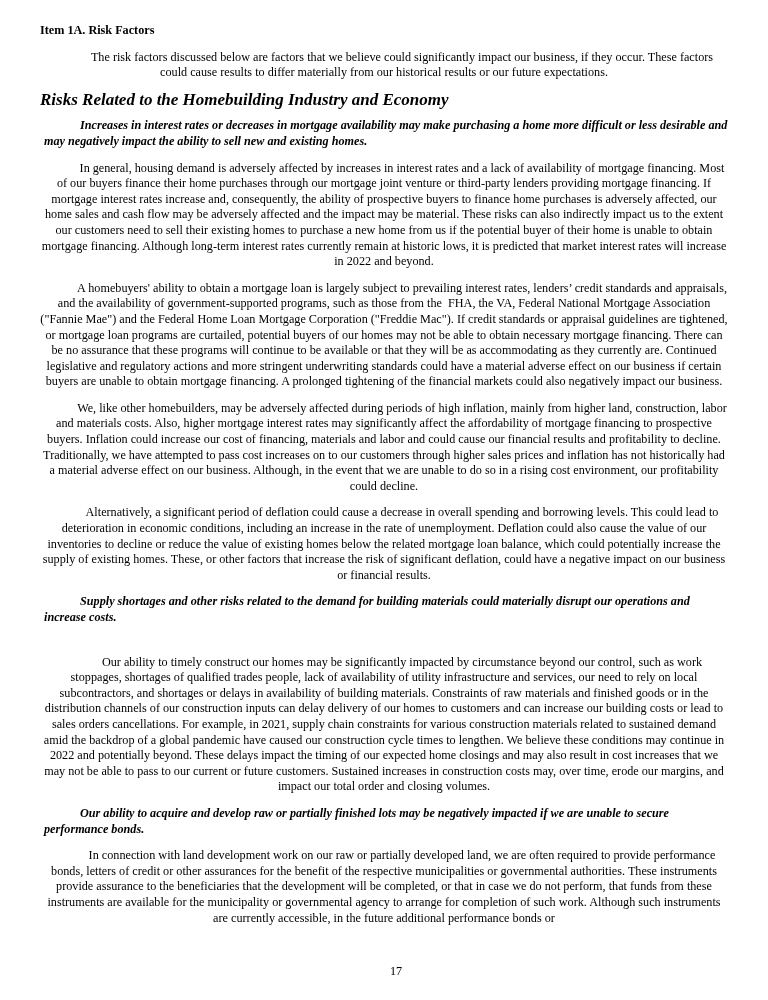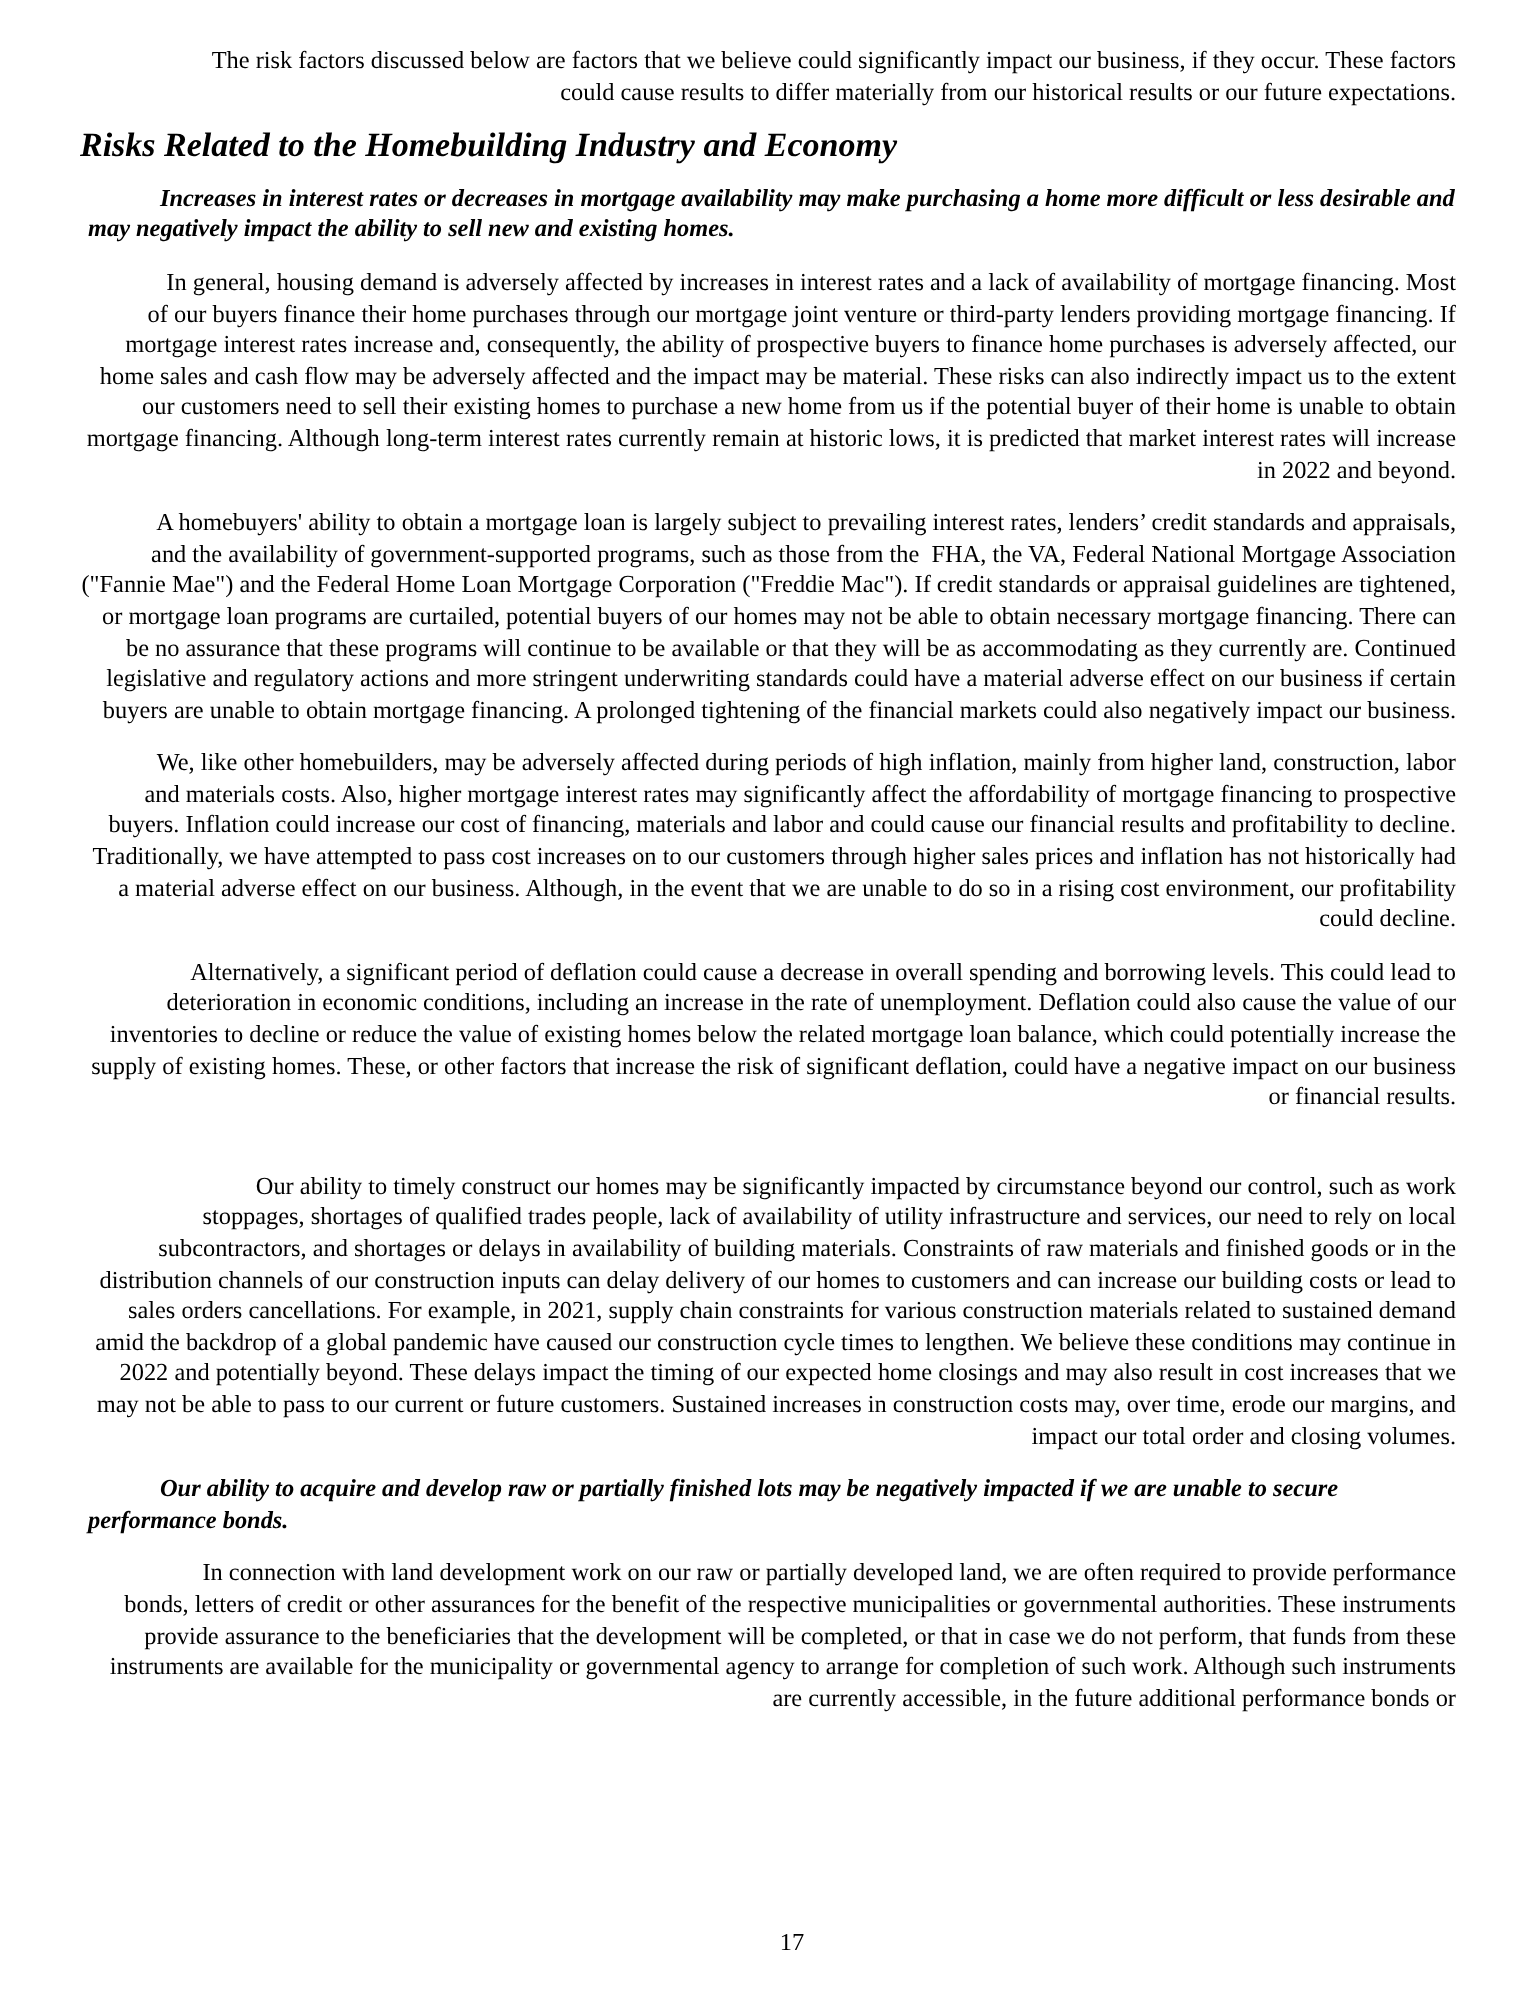--- a/index.html
+++ b/index.html
@@ -37,56 +37,58 @@
     font-size: 12.2px;
     font-weight: bold;
     font-style: italic;
     margin: 0 0 11px 4px;
     text-indent: 36px;
     white-space: pre-wrap;
   }
   .para {
     margin: 0 0 11px 0;
     text-indent: 36px;
-    text-align: right;
+    text-align: center;
     white-space: pre-wrap;
   }
   .gap-top {
     margin-top: 29px;
   }
   .page-number {
     position: absolute;
     left: 0;
     right: 0;
     bottom: 20px;
     text-align: center;
     padding-left: 24px;
   }
 </style>
 </head>
 <body>
 
 <div class="page">
 
+  <h1 class="doc-title">Item 1A. Risk Factors</h1>
 
   <p class="para">The risk factors discussed below are factors that we believe could significantly impact our business, if they occur. These factors could cause results to differ materially from our historical results or our future expectations.</p>
 
   <h2 class="section-heading">Risks Related to the Homebuilding Industry and Economy</h2>
 
   <h3 class="risk-heading">Increases in interest rates or decreases in mortgage availability may make purchasing a home more difficult or less desirable and may negatively impact the ability to sell new and existing homes.</h3>
 
   <p class="para">In general, housing demand is adversely affected by increases in interest rates and a lack of availability of mortgage financing. Most of our buyers finance their home purchases through our mortgage joint venture or third-party lenders providing mortgage financing. If mortgage interest rates increase and, consequently, the ability of prospective buyers to finance home purchases is adversely affected, our home sales and cash flow may be adversely affected and the impact may be material. These risks can also indirectly impact us to the extent our customers need to sell their existing homes to purchase a new home from us if the potential buyer of their home is unable to obtain mortgage financing. Although long-term interest rates currently remain at historic lows, it is predicted that market interest rates will increase in 2022 and beyond.</p>
 
   <p class="para">A homebuyers' ability to obtain a mortgage loan is largely subject to prevailing interest rates, lenders’ credit standards and appraisals, and the availability of government-supported programs, such as those from the  FHA, the VA, Federal National Mortgage Association ("Fannie Mae") and the Federal Home Loan Mortgage Corporation ("Freddie Mac"). If credit standards or appraisal guidelines are tightened, or mortgage loan programs are curtailed, potential buyers of our homes may not be able to obtain necessary mortgage financing. There can be no assurance that these programs will continue to be available or that they will be as accommodating as they currently are. Continued legislative and regulatory actions and more stringent underwriting standards could have a material adverse effect on our business if certain buyers are unable to obtain mortgage financing. A prolonged tightening of the financial markets could also negatively impact our business.</p>
 
 
   <p class="para">We, like other homebuilders, may be adversely affected during periods of high inflation, mainly from higher land, construction, labor and materials costs. Also, higher mortgage interest rates may significantly affect the affordability of mortgage financing to prospective buyers. Inflation could increase our cost of financing, materials and labor and could cause our financial results and profitability to decline. Traditionally, we have attempted to pass cost increases on to our customers through higher sales prices and inflation has not historically had a material adverse effect on our business. Although, in the event that we are unable to do so in a rising cost environment, our profitability could decline.</p>
 
   <p class="para">Alternatively, a significant period of deflation could cause a decrease in overall spending and borrowing levels. This could lead to deterioration in economic conditions, including an increase in the rate of unemployment. Deflation could also cause the value of our inventories to decline or reduce the value of existing homes below the related mortgage loan balance, which could potentially increase the supply of existing homes. These, or other factors that increase the risk of significant deflation, could have a negative impact on our business or financial results.</p>
 
+  <h3 class="risk-heading">Supply shortages and other risks related to the demand for building materials could materially disrupt our operations and  increase costs.</h3>
 
   <p class="para gap-top">Our ability to timely construct our homes may be significantly impacted by circumstance beyond our control, such as work stoppages, shortages of qualified trades people, lack of availability of utility infrastructure and services, our need to rely on local subcontractors, and shortages or delays in availability of building materials. Constraints of raw materials and finished goods or in the distribution channels of our construction inputs can delay delivery of our homes to customers and can increase our building costs or lead to sales orders cancellations. For example, in 2021, supply chain constraints for various construction materials related to sustained demand amid the backdrop of a global pandemic have caused our construction cycle times to lengthen. We believe these conditions may continue in 2022 and potentially beyond. These delays impact the timing of our expected home closings and may also result in cost increases that we may not be able to pass to our current or future customers. Sustained increases in construction costs may, over time, erode our margins, and impact our total order and closing volumes.</p>
 
   <h3 class="risk-heading">Our ability to acquire and develop raw or partially finished lots may be negatively impacted if we are unable to secure performance bonds.</h3>
 
   <p class="para">In connection with land development work on our raw or partially developed land, we are often required to provide performance bonds, letters of credit or other assurances for the benefit of the respective municipalities or governmental authorities. These instruments provide assurance to the beneficiaries that the development will be completed, or that in case we do not perform, that funds from these instruments are available for the municipality or governmental agency to arrange for completion of such work. Although such instruments are currently accessible, in the future additional performance bonds or</p>
 
 </div>
 
 <div class="page-number">17</div>

